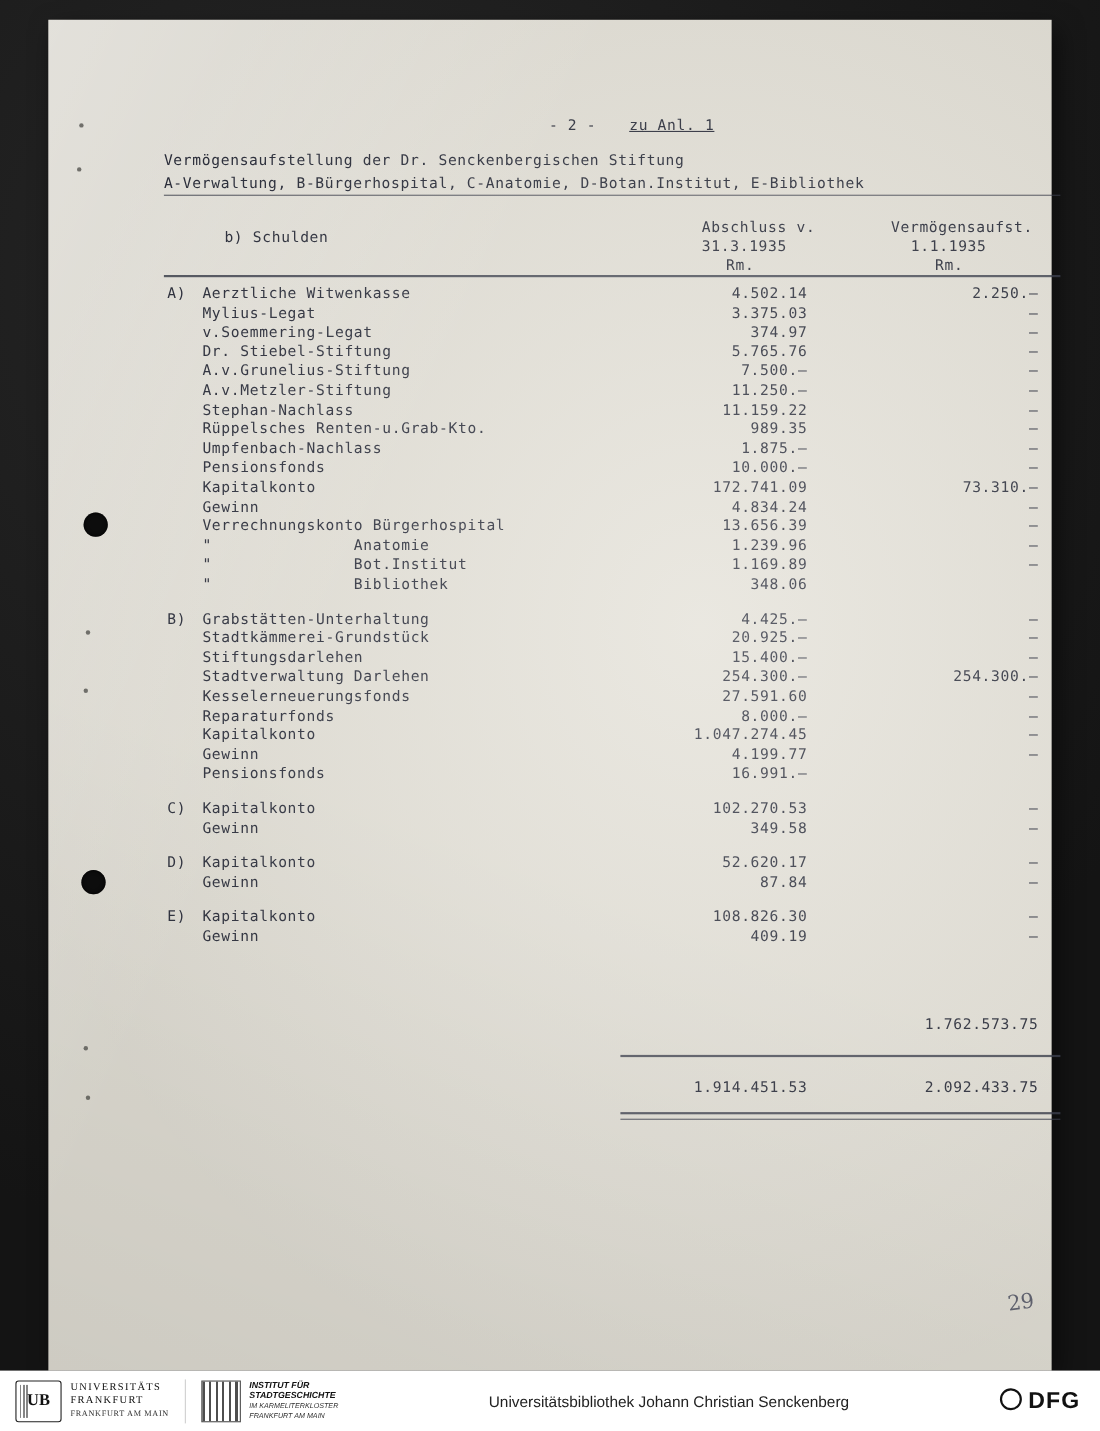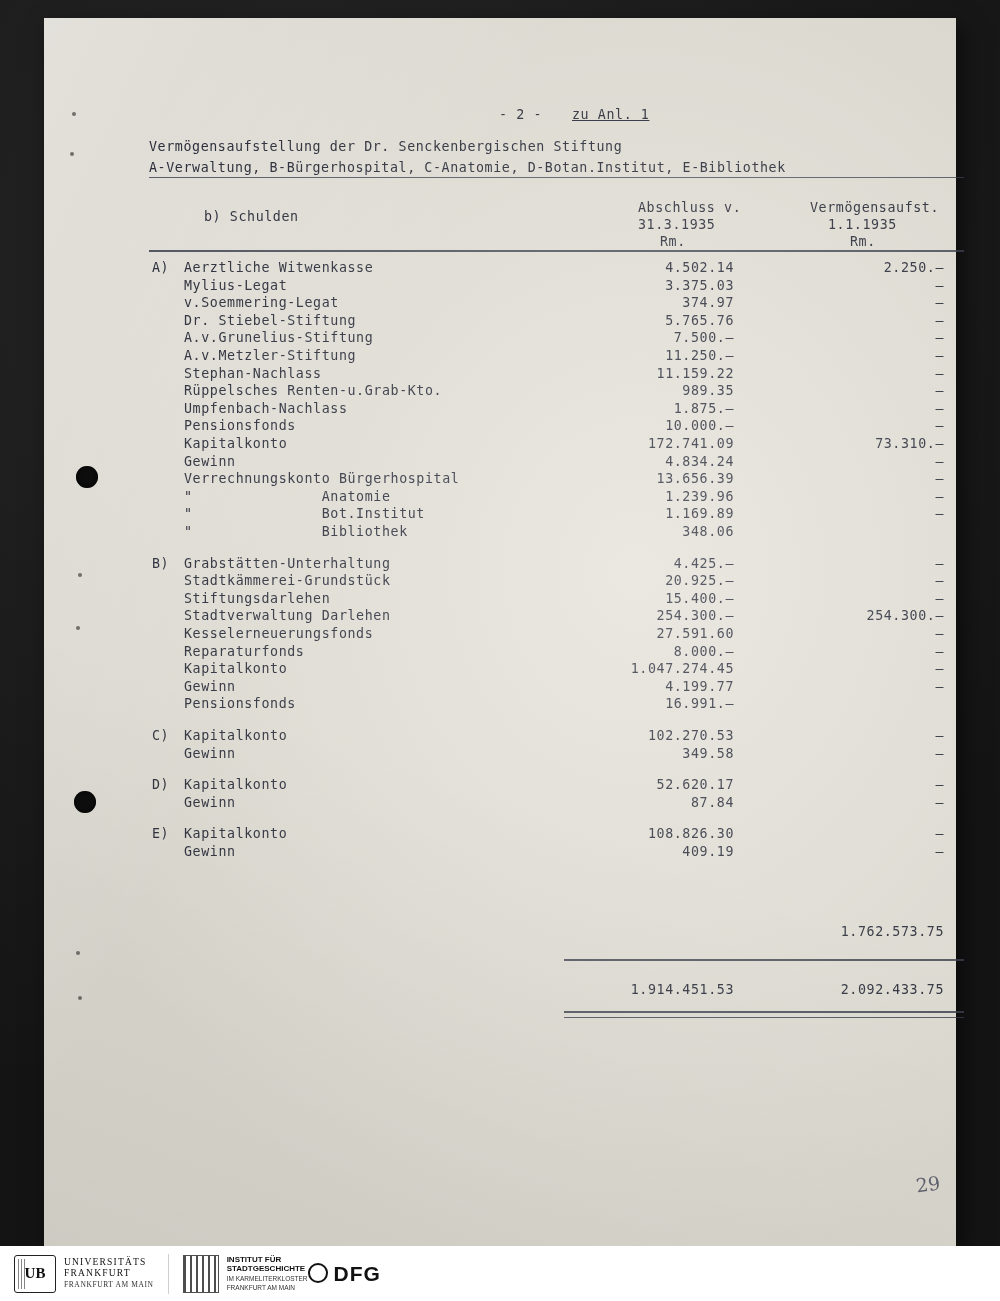--- a/index.html
+++ b/index.html
@@ -100,21 +100,21 @@
   .ub-mark:before{
     content:"";position:absolute;left:3px;top:3px;width:9px;height:30px;
     background:repeating-linear-gradient(90deg,#222 0 1.5px,transparent 1.5px 3px);
     opacity:.55;
   }
   .ub-text{
     font-family:"Liberation Serif",serif;font-size:9.5px;line-height:11px;color:#111;
     letter-spacing:1.2px;
   }
   .ub-text .l3{font-size:7.5px;letter-spacing:.6px;color:#333;}
-  .logo-isg{display:flex;align-items:flex-end;gap:8px;}
+  .logo-isg{display:flex;align-items:flex-end;gap:8px;font-style:italic;}
   .isg-mark{
     width:34px;height:36px;border:1.5px solid #222;
     background:repeating-linear-gradient(90deg,#222 0 2px,#fff 2px 6px);
     opacity:.8;
   }
   .isg-text{font-family:"Liberation Sans",sans-serif;font-size:8px;line-height:9.5px;font-weight:bold;color:#111;}
   .isg-text .sub{font-weight:normal;font-size:6.5px;color:#333;}
   #banner-center{
     flex:1;text-align:center;
     font-family:"Liberation Sans",sans-serif;font-size:14px;color:#222;
@@ -291,14 +291,15 @@
   <div class="b-sep"></div>
   <div class="logo-isg">
     <div class="isg-mark"></div>
     <div class="isg-text">
       <div>INSTITUT FÜR</div>
       <div>STADTGESCHICHTE</div>
       <div class="sub">IM KARMELITERKLOSTER</div>
       <div class="sub">FRANKFURT AM MAIN</div>
     </div>
   </div>
+  <div id="banner-center">Universitätsbibliothek Johann Christian Senckenberg</div>
   <div id="dfg"><span class="mark"></span><span>DFG</span></div>
 </div>
 
 </body></html>

